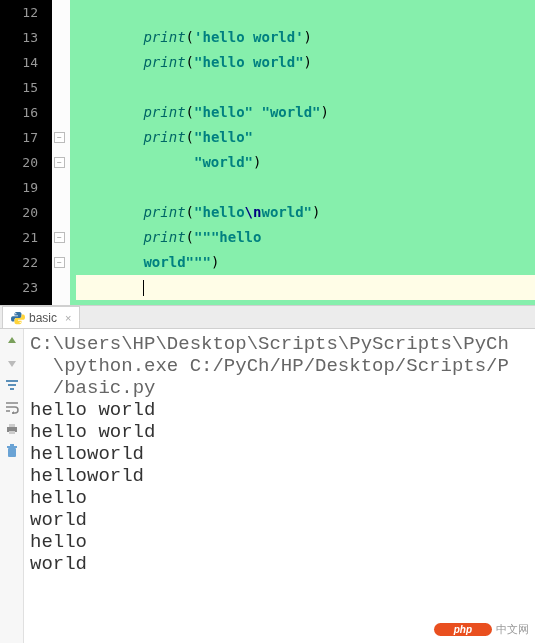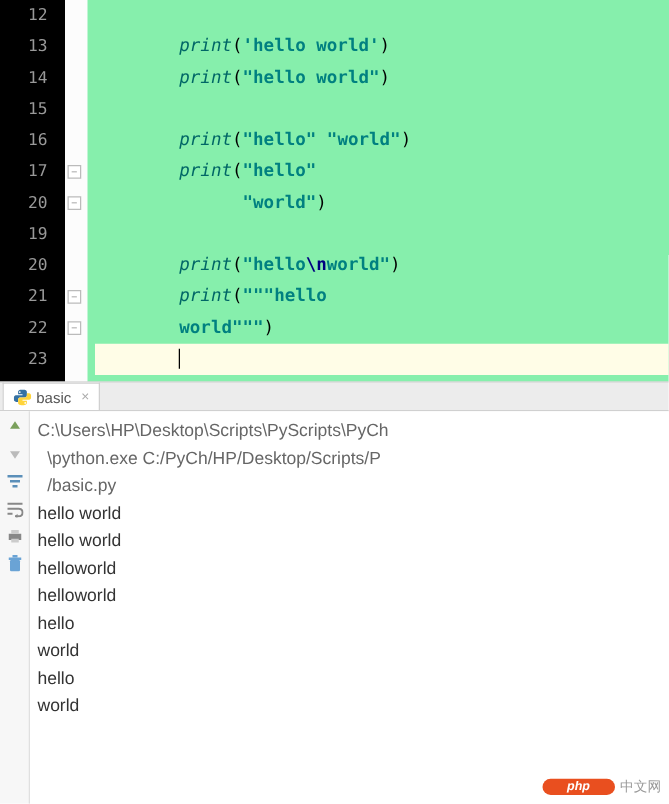--- a/index.html
+++ b/index.html
@@ -126,22 +126,22 @@
       justify-content: center;
       font-size: 12px;
       color: #666;
       cursor: pointer;
     }
     .cg-arrow-up { color: #7aa05c; }
     .cg-arrow-down { color: #999; }
     .console-output {
       flex: 1;
       padding: 4px 6px;
-      font-family: Liberation Sans, sans-serif;
-      font-size: 14px;
+      font-family: Liberation Mono, monospace;
+      font-size: 19px;
       line-height: 22px;
     }
     .console-path {
       color: #666;
       white-space: pre-wrap;
       word-break: break-all;
     }
     .console-text {
       color: #333;
     }

